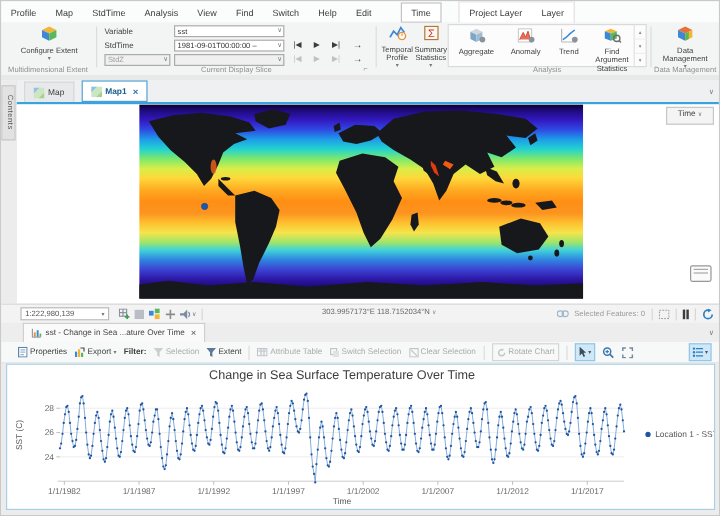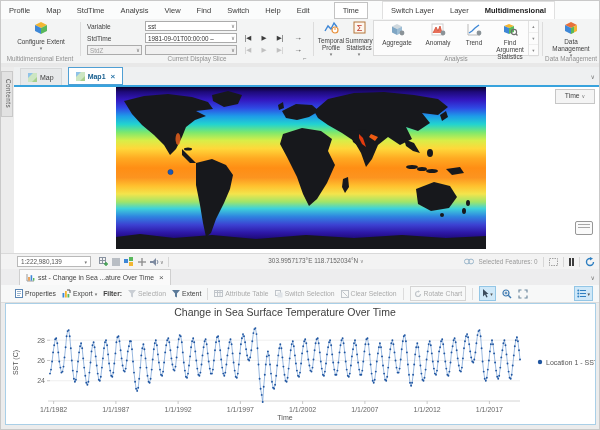--- a/index.html
+++ b/index.html
@@ -76,23 +76,22 @@
     <span class="mtab">Map</span>
     <span class="mtab">StdTime</span>
     <span class="mtab">Analysis</span>
     <span class="mtab">View</span>
     <span class="mtab">Find</span>
     <span class="mtab">Switch</span>
     <span class="mtab">Help</span>
     <span class="mtab">Edit</span>
     <span class="mtab timebox">Time</span>
     <span class="ctxgroup">
-      <span class="mtab">Switch Layer</span>
+      <span class="mtab">Project Layer</span>
       <span class="mtab">Layer</span>
-      <span class="mtab activeTab">Multidimensional</span>
     </span>
   </div>
 
   <div class="ribbon">
 
     <div class="bigbtn" style="left:10px;width:60px;">
       <span>
         <svg width="16" height="14" viewBox="0 0 16 14">
             <polygon points="8,1 14,4 8,7 2,4" fill="#f2b632"></polygon>
             <polygon points="2,4 8,7 8,13 2,10" fill="#3e87d6"></polygon>

